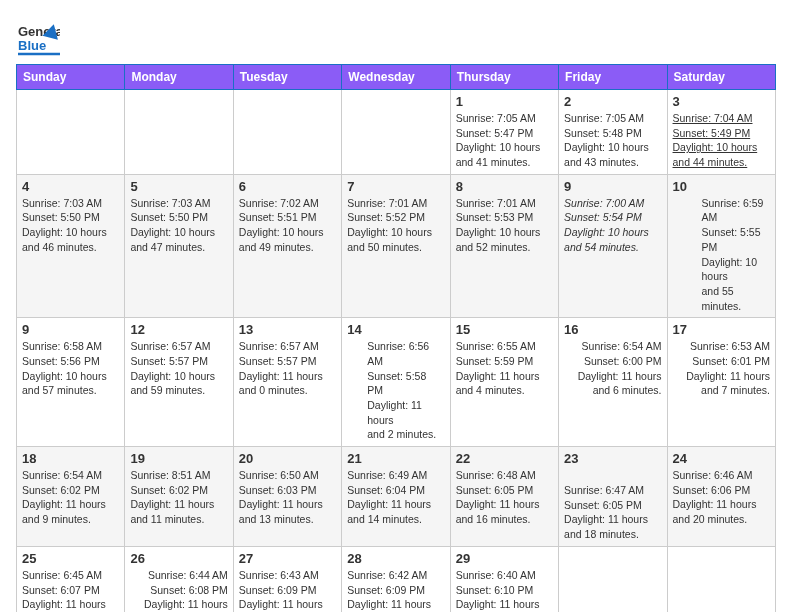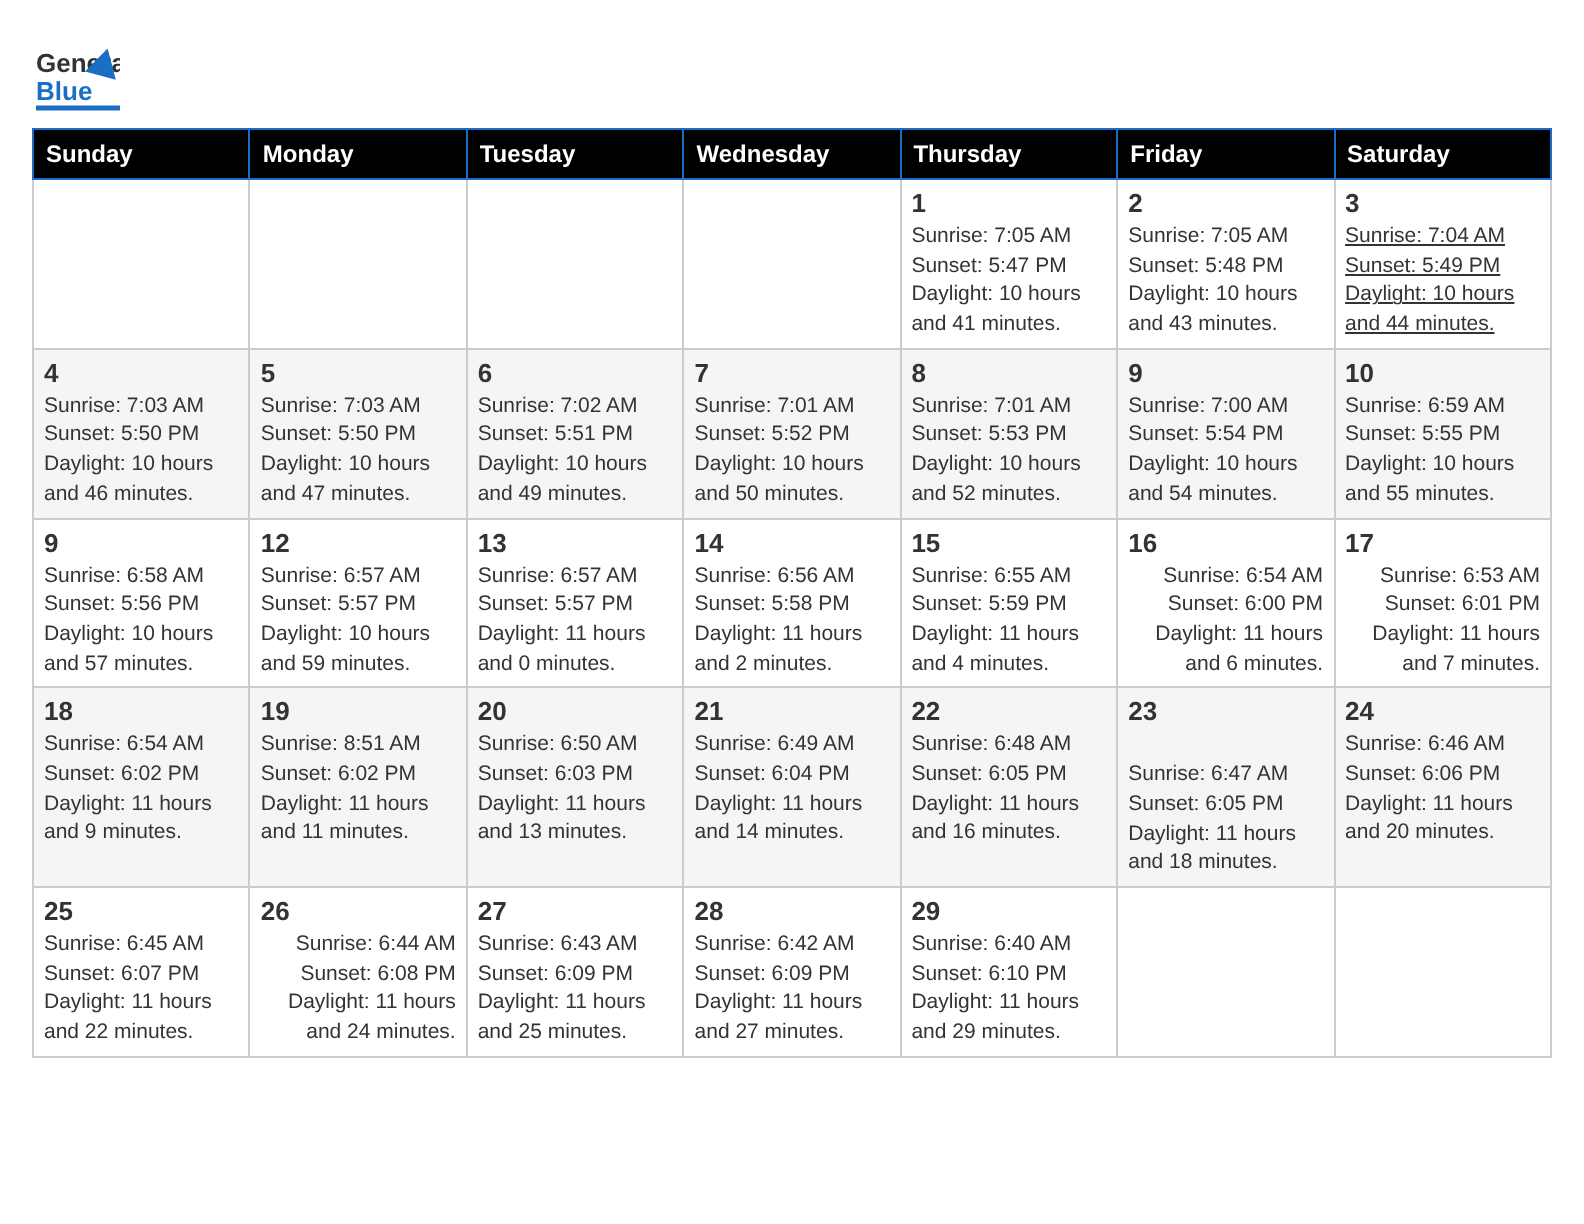--- a/index.html
+++ b/index.html
@@ -28,21 +28,21 @@
       font-size: 15px;
       color: #333;
       font-weight: bold;
     }
     table {
       width: 100%;
       border-collapse: collapse;
       font-size: 11px;
     }
     thead tr th {
-      background: #000000;
+      background: #8b5cf6;
       color: #fff;
       text-align: left;
       padding: 5px 6px;
       font-size: 12px;
       font-weight: bold;
       border: 1px solid #1a6fc4;
     }
     tbody tr td {
       border: 1px solid #ccc;
       vertical-align: top;
@@ -163,28 +163,28 @@
         </td>
         <td>
           <span class="day-num">8</span>
           <div class="day-detail" style="white-space: pre-line;">Sunrise: 7:01 AM
 Sunset: 5:53 PM
 Daylight: 10 hours
 and 52 minutes.</div>
         </td>
         <td>
           <span class="day-num">9</span>
-          <div class="day-detail" style="white-space: pre-line;">Sunrise: 7:00 AM
+          <div class="day-detail" style="white-space: pre-line; font-style: italic;">Sunrise: 7:00 AM
 Sunset: 5:54 PM
 Daylight: 10 hours
 and 54 minutes.</div>
         </td>
         <td>
           <span class="day-num">10</span>
-          <div class="day-detail" style="white-space: pre-line;">Sunrise: 6:59 AM
+          <div class="day-detail" style="white-space: pre-line; margin-left: 29px;">Sunrise: 6:59 AM
 Sunset: 5:55 PM
 Daylight: 10 hours
 and 55 minutes.</div>
         </td>
       </tr>
       <tr>
         <td>
           <span class="day-num">9</span>
           <div class="day-detail" style="white-space: pre-line;">Sunrise: 6:58 AM
 Sunset: 5:56 PM
@@ -200,21 +200,21 @@
         </td>
         <td>
           <span class="day-num">13</span>
           <div class="day-detail" style="white-space: pre-line;">Sunrise: 6:57 AM
 Sunset: 5:57 PM
 Daylight: 11 hours
 and 0 minutes.</div>
         </td>
         <td>
           <span class="day-num">14</span>
-          <div class="day-detail" style="white-space: pre-line;">Sunrise: 6:56 AM
+          <div class="day-detail" style="white-space: pre-line; margin-left: 20px;">Sunrise: 6:56 AM
 Sunset: 5:58 PM
 Daylight: 11 hours
 and 2 minutes.</div>
         </td>
         <td>
           <span class="day-num">15</span>
           <div class="day-detail" style="white-space: pre-line;">Sunrise: 6:55 AM
 Sunset: 5:59 PM
 Daylight: 11 hours
 and 4 minutes.</div>

